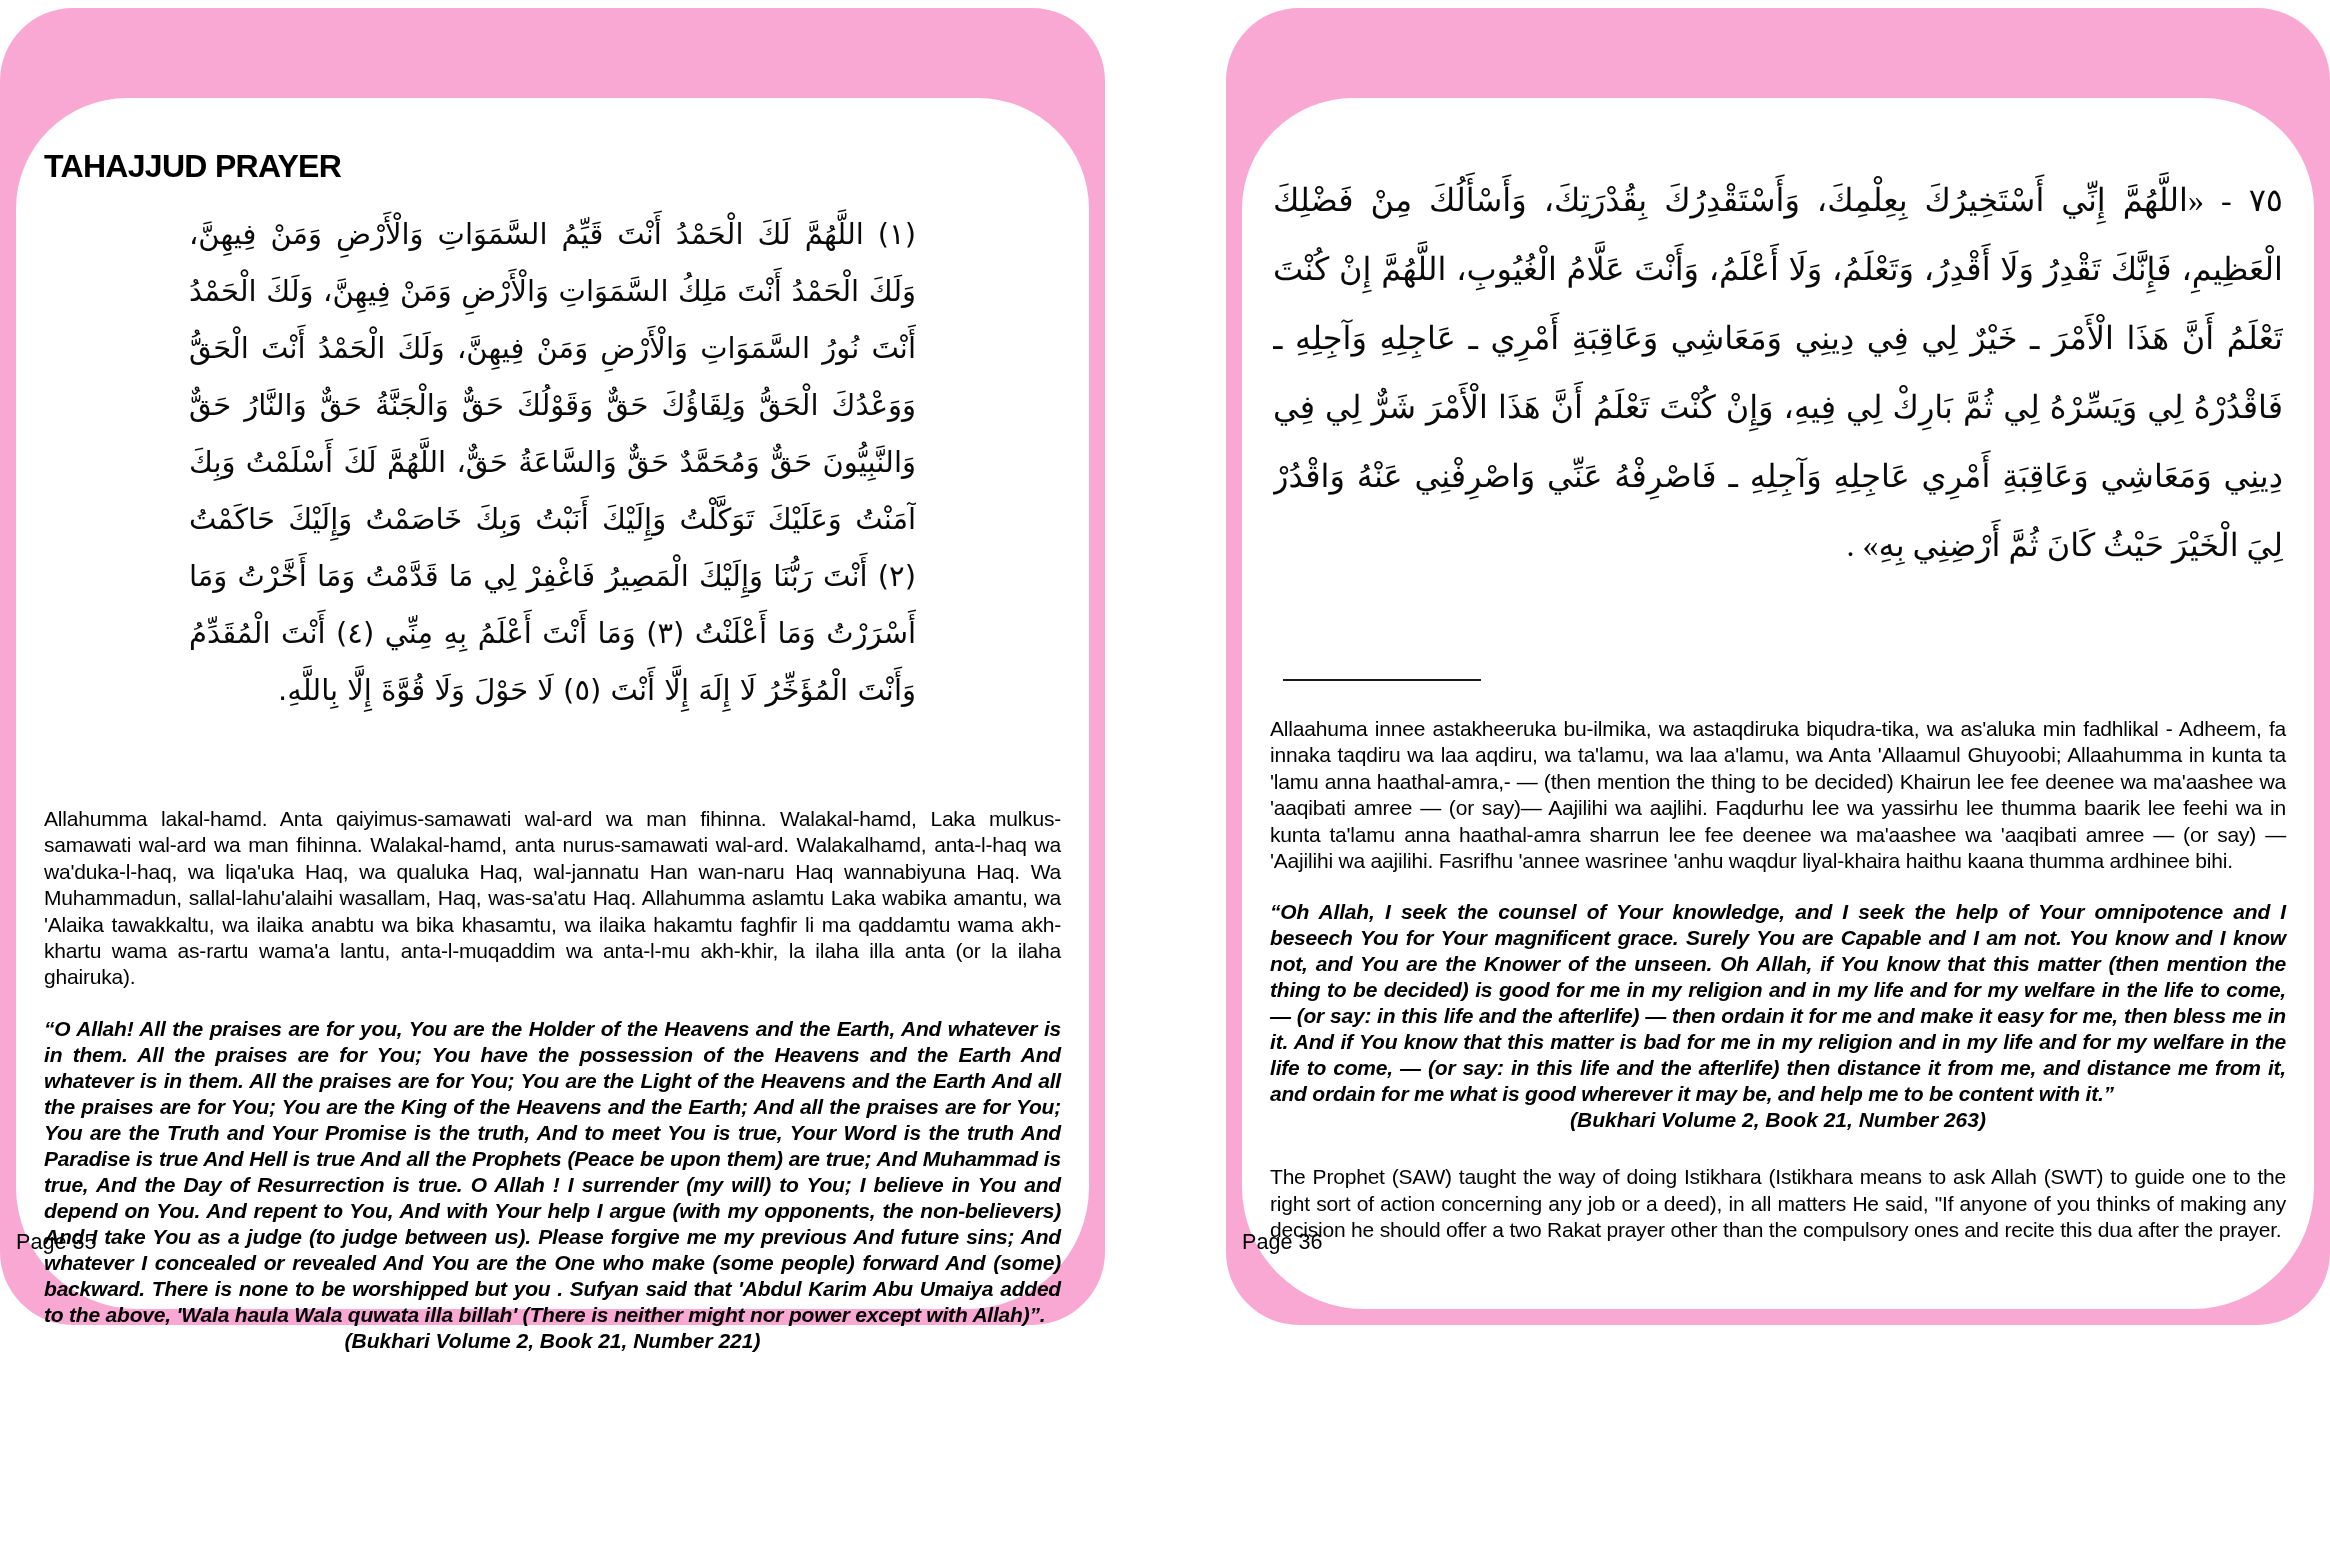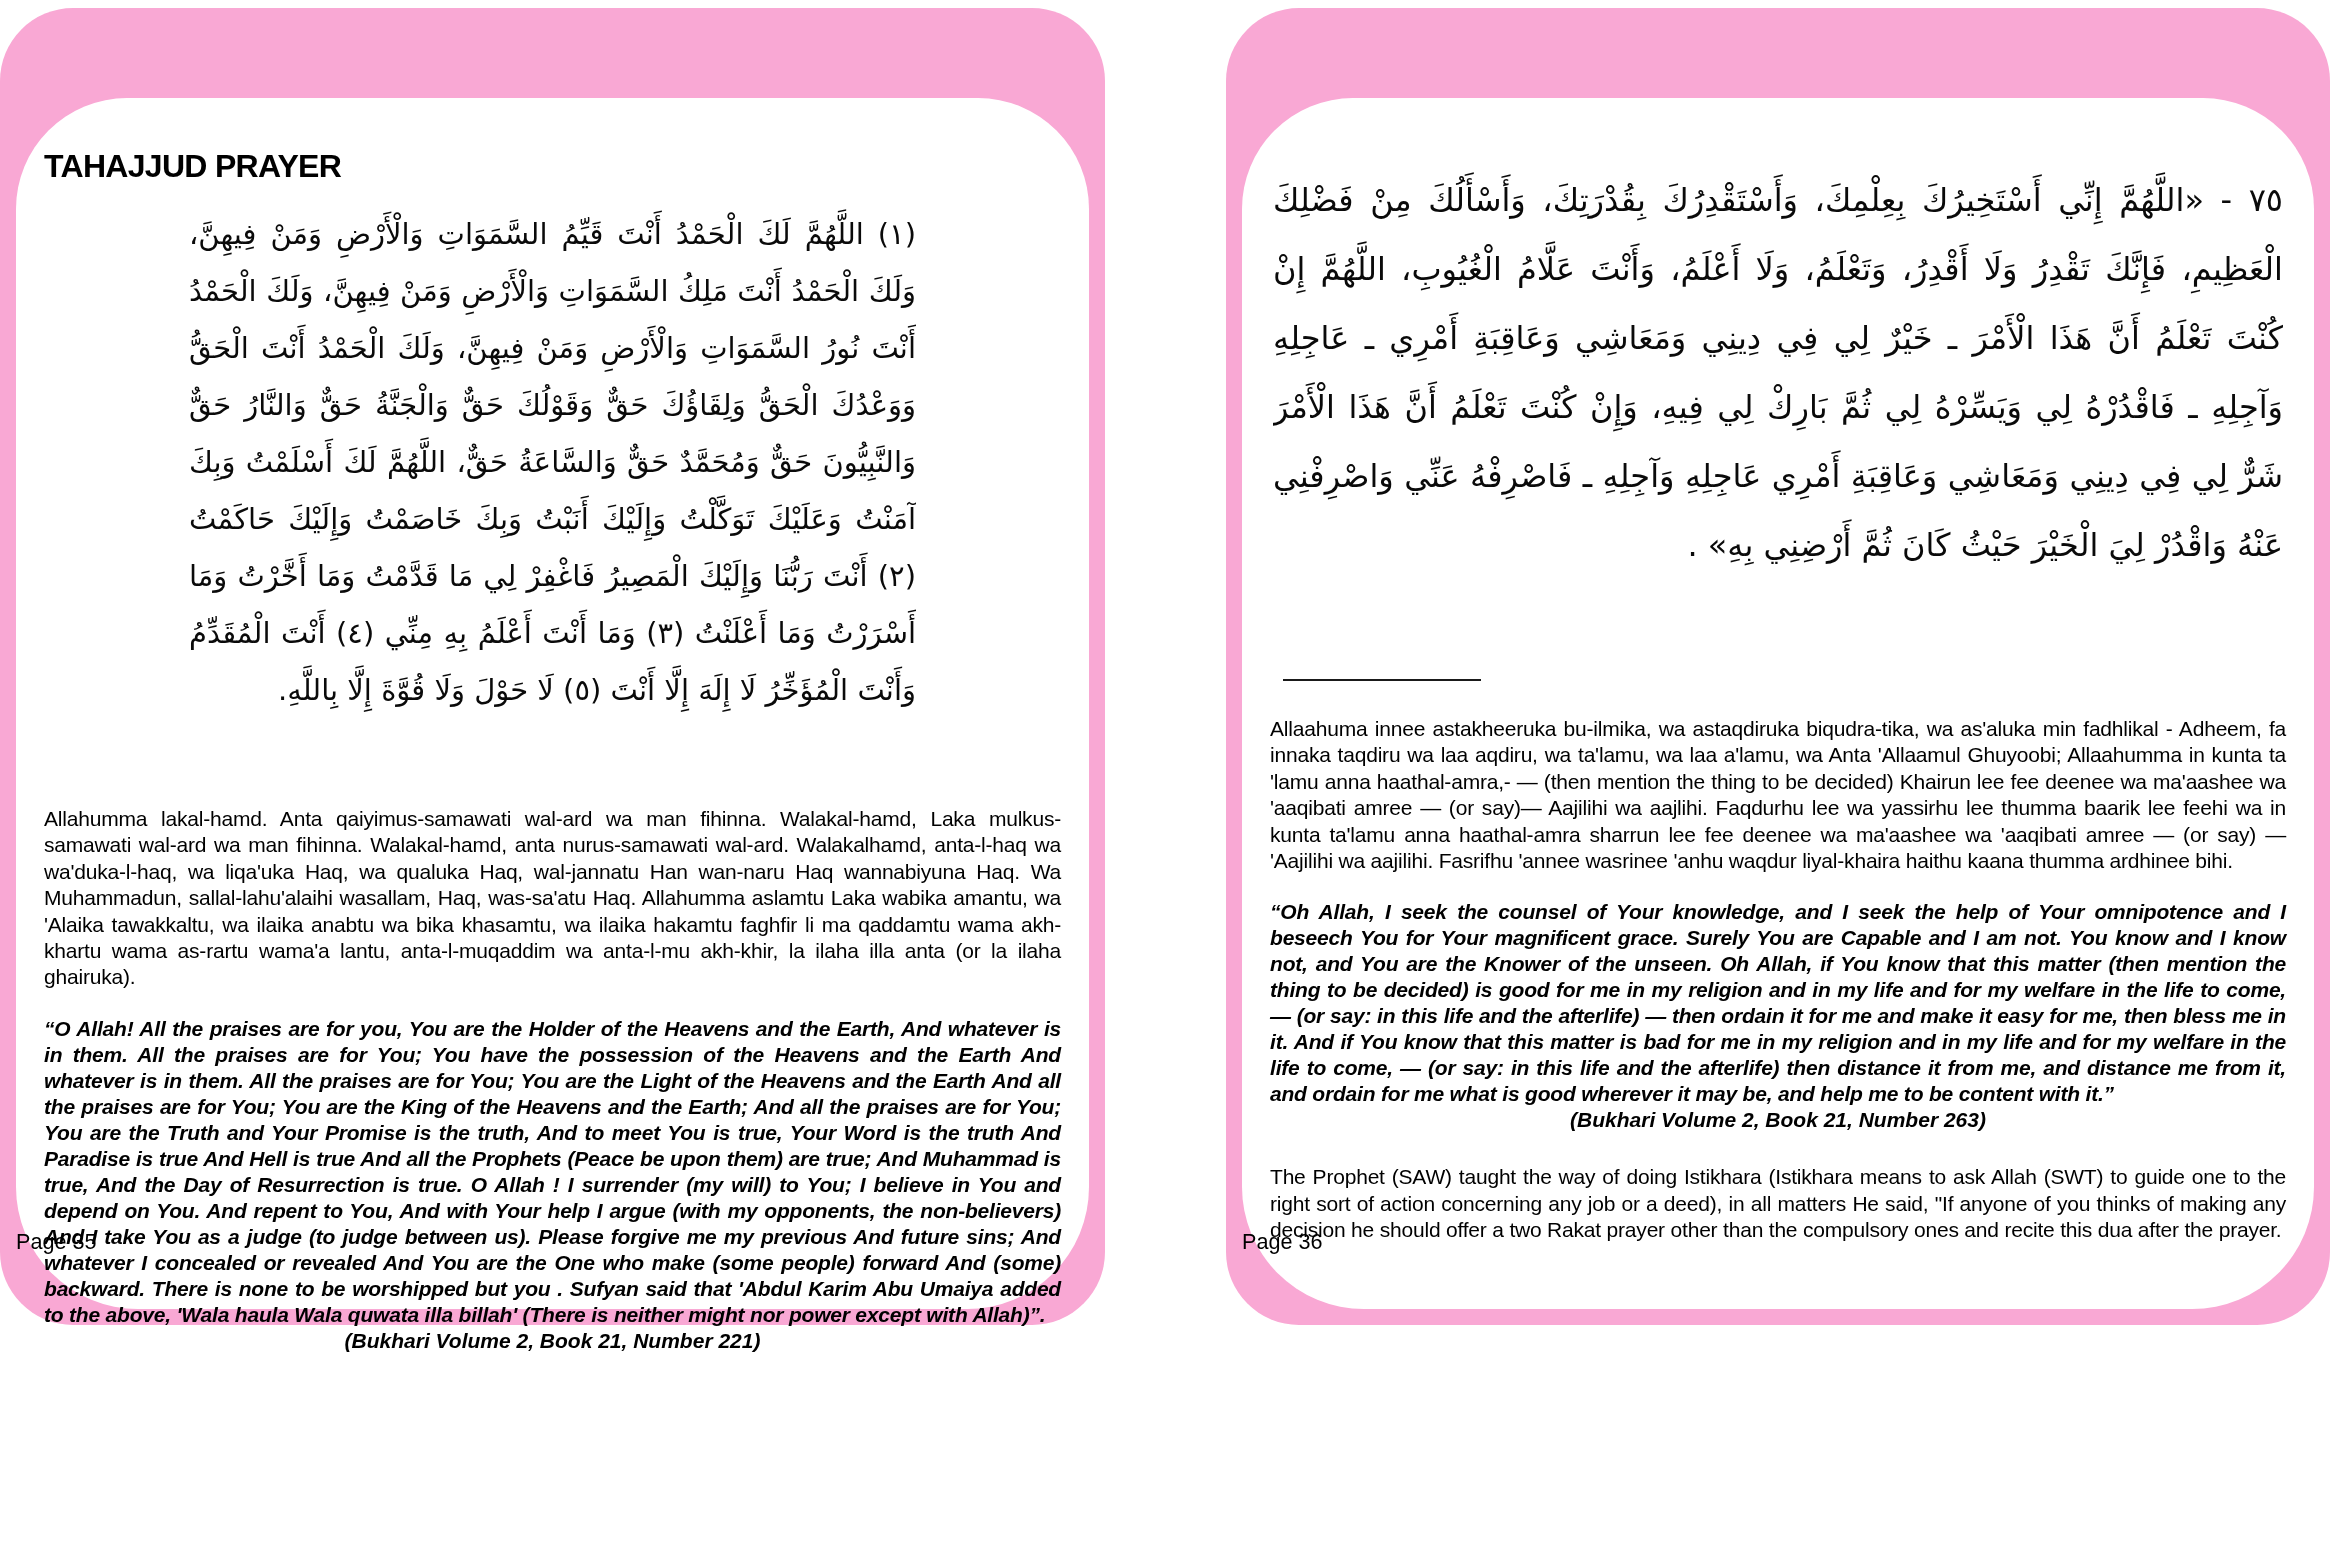--- a/index.html
+++ b/index.html
@@ -22,21 +22,21 @@
   .page-title {
     margin:0; font-size:32px; font-weight:bold; letter-spacing:-0.7px;
   }
   .arabic {
     direction:rtl; unicode-bidi:embed;
     font-family:"DejaVu Sans",sans-serif;
     text-align:justify; text-align-last:right;
     overflow:hidden; color:#0a0a0a;
   }
   .arabic-left  { width:727px; height:565px; margin:21px auto 0 auto; font-size:29px; line-height:57px; }
-  .arabic-right { width:1010px; height:488px; margin:18px auto 0 auto; font-size:32px; line-height:69px; }
+  .arabic-right { width:1010px; height:488px; margin:18px auto 0 auto; font-size:32px; line-height:69px;font-family:Liberation Serif, serif; }
   .separator {
     width:198px; height:0; border:none; border-top:2.1px solid #1a1a1a;
     margin:25px 0 0 12.5px;
   }
   .translit {
     font-size:21px; line-height:26.4px; text-align:justify;
     letter-spacing:-0.2px; margin:35px 0 0 0;
   }
   .sheet-right .translit { }
   .translation {

